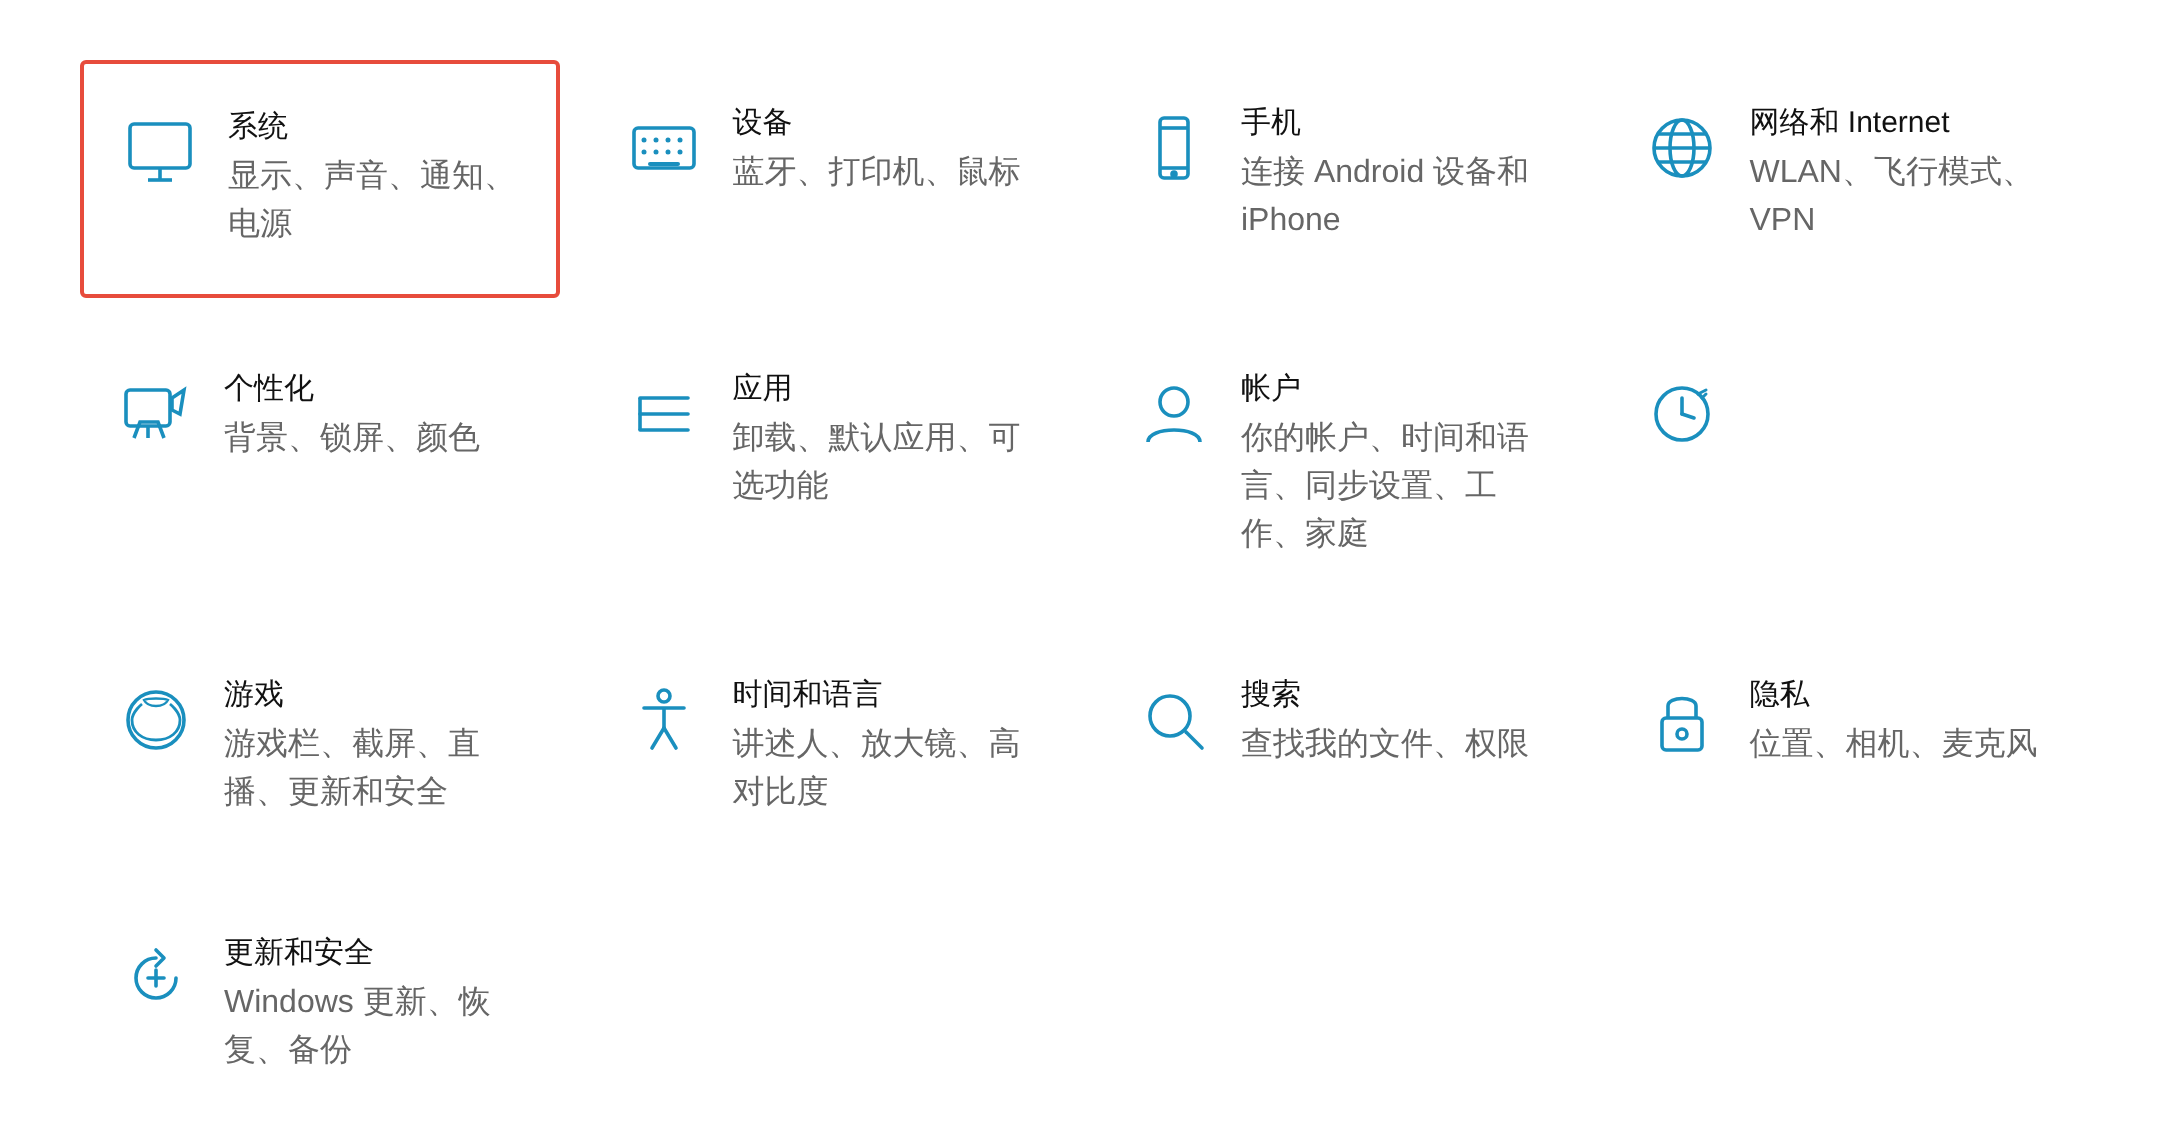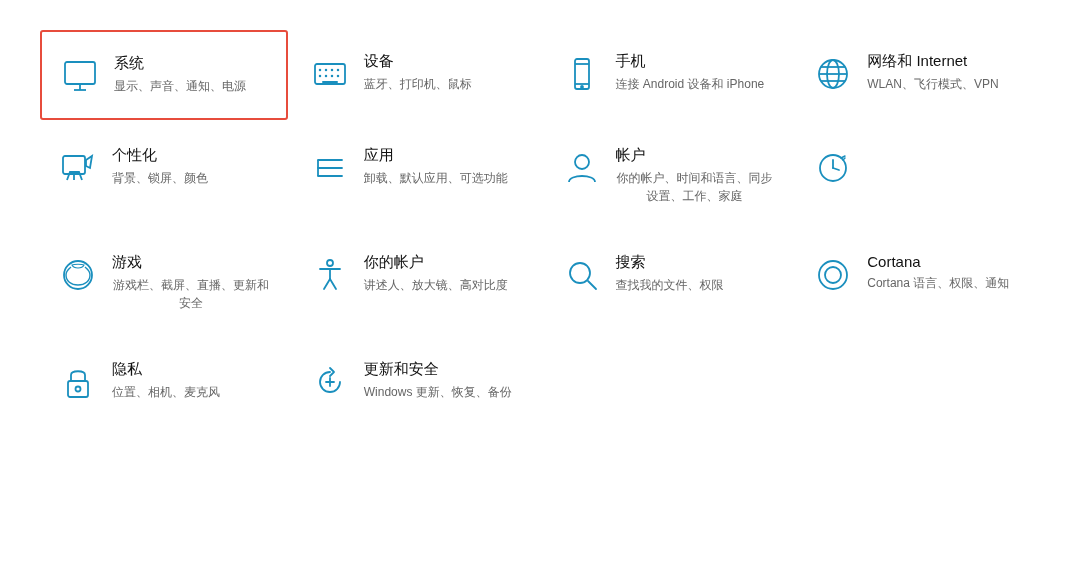--- a/index.html
+++ b/index.html
@@ -7,21 +7,21 @@
       background: #fff;
       font-family: 'Segoe UI', Arial, sans-serif;
       color: #333;
       width: 1083px;
       min-height: 568px;
       padding: 30px 40px;
     }
     .settings-grid {
       display: grid;
       grid-template-columns: repeat(4, 1fr);
-      gap: 4px;
+      gap: 14px;
     }
     .settings-item {
       display: flex;
       align-items: flex-start;
       padding: 22px 18px;
       cursor: pointer;
       border-radius: 2px;
       transition: background 0.15s;
     }
     .settings-item.selected {
@@ -49,25 +49,24 @@
       display: flex;
       flex-direction: column;
     }
     .settings-title {
       font-size: 15px;
       font-weight: 500;
       color: #111;
       margin-bottom: 4px;
     }
     .settings-desc {
-      font-size: 12px;
+      font-size: 16px;
       color: #666;
       line-height: 1.5;
       max-width: 160px;
-      text-align: center;
     }
   </style>
 </head>
 <body>
 
 <div class="settings-grid">
 <div class="settings-item selected">
     <div class="settings-icon">
       <svg viewBox="0 0 36 36">
           <rect x="3" y="4" width="30" height="22" rx="2" stroke="#1a8fbe" stroke-width="1.8"></rect>
@@ -197,46 +196,34 @@
     <div class="settings-icon">
       <svg viewBox="0 0 36 36">
           <circle cx="18" cy="6" r="3" stroke="#1a8fbe" stroke-width="1.8"></circle>
           <path d="M8 12 L28 12" stroke="#1a8fbe" stroke-width="1.8" stroke-linecap="round"></path>
           <line x1="18" y1="12" x2="18" y2="22" stroke="#1a8fbe" stroke-width="1.8"></line>
           <path d="M18 22 L12 32" stroke="#1a8fbe" stroke-width="1.8" stroke-linecap="round"></path>
           <path d="M18 22 L24 32" stroke="#1a8fbe" stroke-width="1.8" stroke-linecap="round"></path>
         </svg>
     </div>
     <div class="settings-text">
-      <div class="settings-title">你的帐户</div>
+      <div class="settings-title">时间和语言</div>
       <div class="settings-desc">讲述人、放大镜、高对比度</div>
     </div>
   </div>
     <div class="settings-item">
     <div class="settings-icon">
       <svg viewBox="0 0 36 36">
           <circle cx="16" cy="16" r="10" stroke="#1a8fbe" stroke-width="1.8"></circle>
           <line x1="24" y1="24" x2="32" y2="32" stroke="#1a8fbe" stroke-width="1.8" stroke-linecap="round"></line>
         </svg>
     </div>
     <div class="settings-text">
       <div class="settings-title">搜索</div>
       <div class="settings-desc">查找我的文件、权限</div>
-    </div>
-  </div>
-    <div class="settings-item">
-    <div class="settings-icon">
-      <svg viewBox="0 0 36 36">
-          <circle cx="18" cy="18" r="14" stroke="#1a8fbe" stroke-width="1.8"></circle>
-          <circle cx="18" cy="18" r="8" stroke="#1a8fbe" stroke-width="1.8"></circle>
-        </svg>
-    </div>
-    <div class="settings-text">
-      <div class="settings-title">Cortana</div>
-      <div class="settings-desc">Cortana 语言、权限、通知</div>
     </div>
   </div>
     <div class="settings-item">
     <div class="settings-icon">
       <svg viewBox="0 0 36 36">
           <rect x="8" y="17" width="20" height="16" rx="2" stroke="#1a8fbe" stroke-width="1.8"></rect>
           <path d="M11 17 L11 11 C11 6 25 6 25 11 L25 17" stroke="#1a8fbe" stroke-width="1.8" fill="none"></path>
           <circle cx="18" cy="25" r="2.5" stroke="#1a8fbe" stroke-width="1.8"></circle>
         </svg>
     </div>

